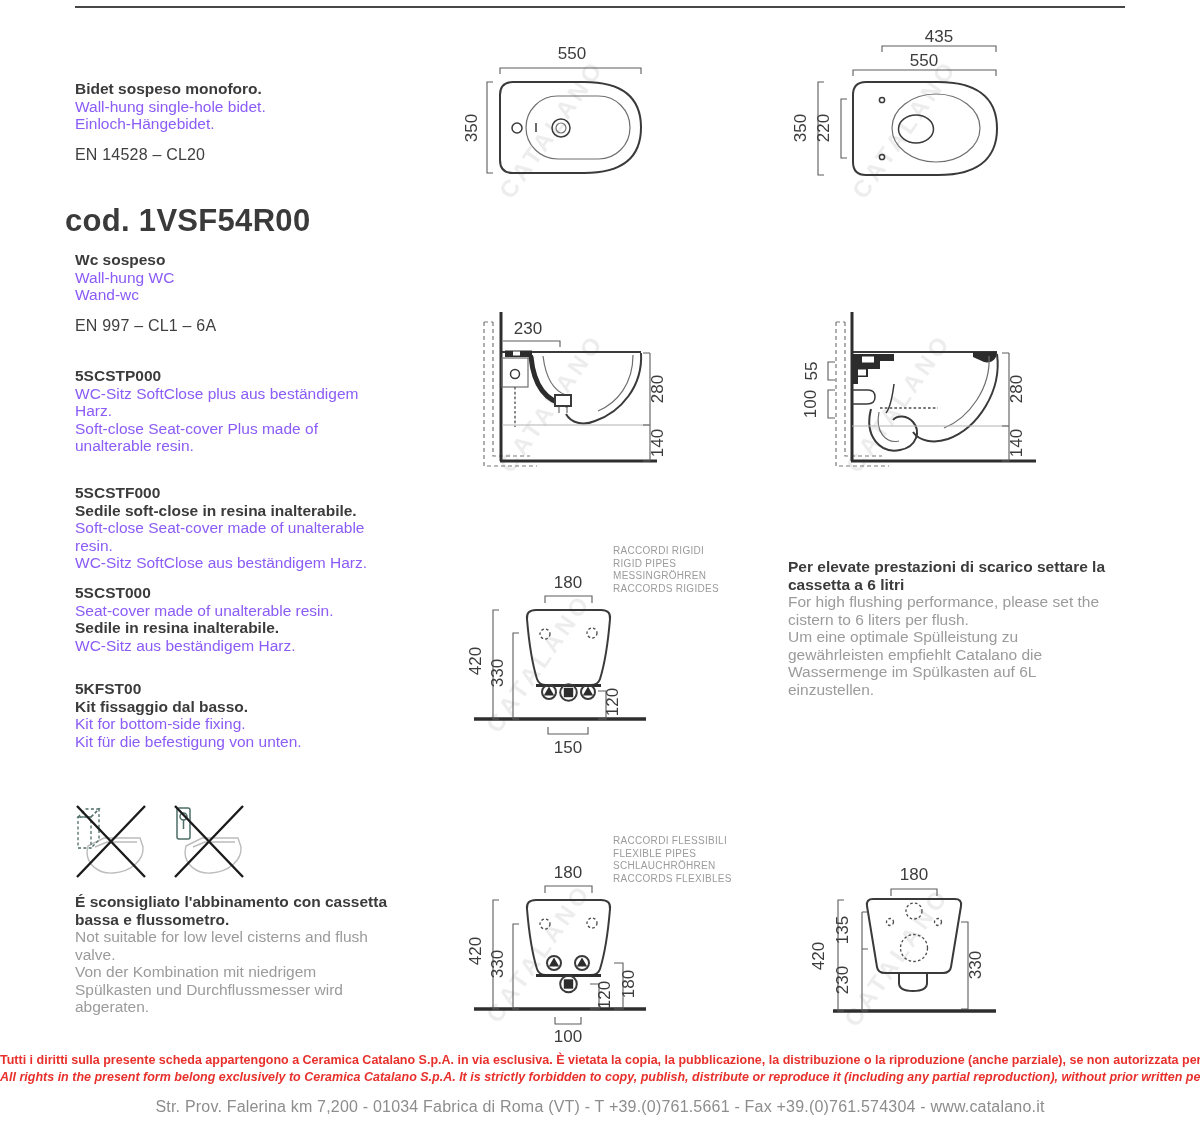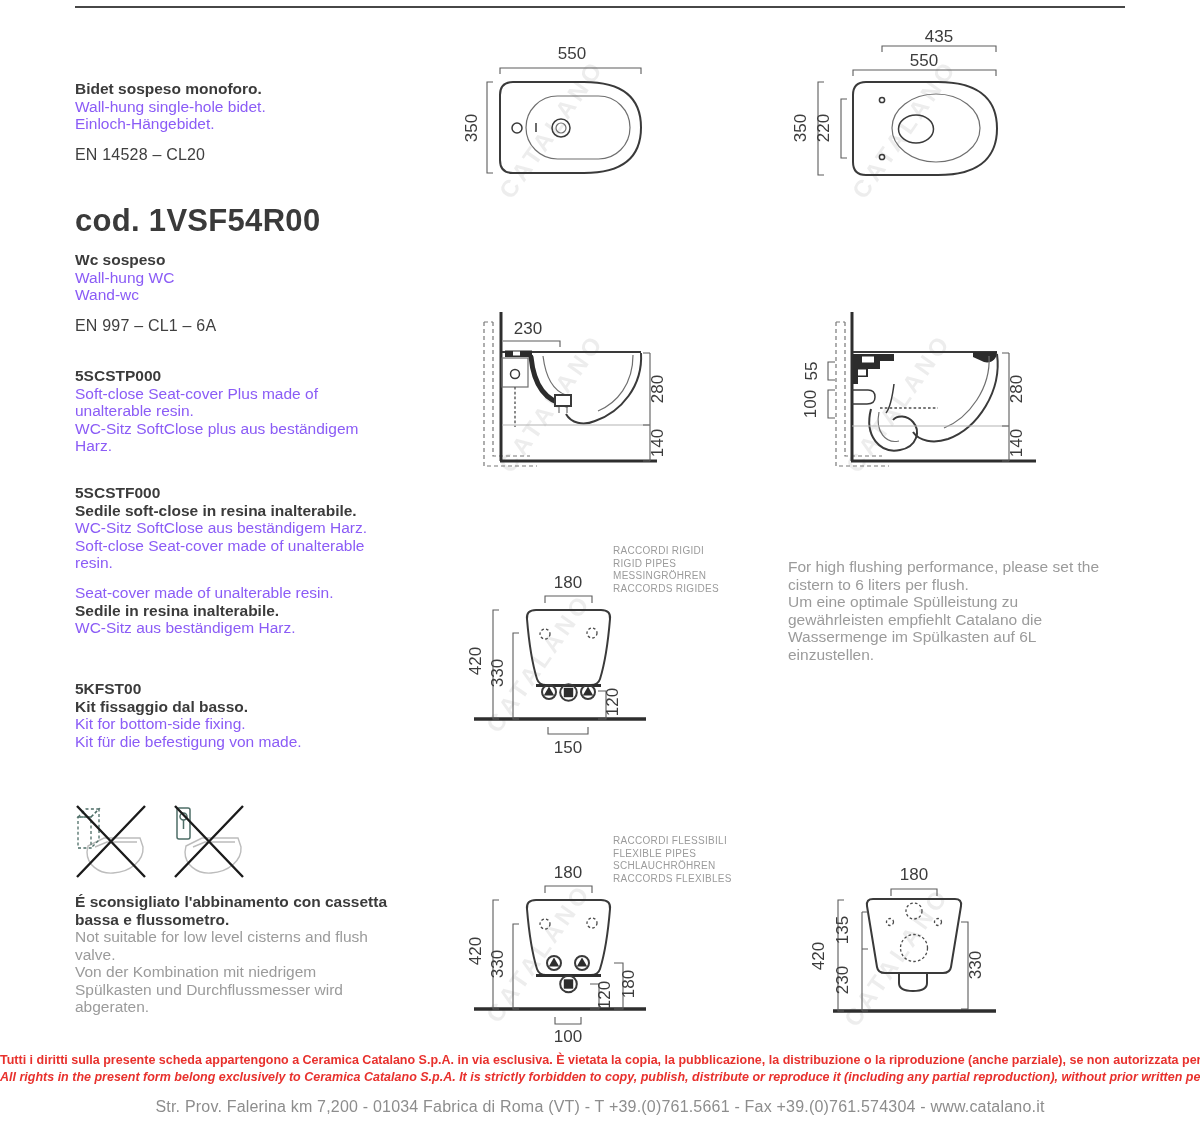--- a/index.html
+++ b/index.html
@@ -53,52 +53,53 @@
   <div class="wm" style="left:492px;top:1006px">CATALANO</div>
   <div class="wm" style="left:850px;top:1010px">CATALANO</div>
 
   <div class="abs" style="left:75px;top:80px">
     <div class="tl b">Bidet sospeso monoforo.</div>
     <div class="tl g">Wall-hung single-hole bidet.</div>
     <div class="tl g">Einloch-Hängebidet.</div>
   </div>
   <div class="abs norm" style="left:75px;top:146px">EN 14528 – CL20</div>
 
-  <div class="abs h1" style="left:75px;top:203px">cod. 1VSF54R00</div>
+  <div class="abs h1" style="left:65px;top:203px">cod. 1VSF54R00</div>
   <div class="abs" style="left:75px;top:251px">
     <div class="tl b">Wc sospeso</div>
     <div class="tl g">Wall-hung WC</div>
     <div class="tl g">Wand-wc</div>
   </div>
   <div class="abs norm" style="left:75px;top:317px">EN 997 – CL1 – 6A</div>
 
   <div class="abs" style="left:75px;top:367px;width:355px">
     <div class="tl b">5SCSTP000</div>
+    <div class="tl g">WC-Sitz SoftClose plus aus beständigem
+Harz.</div>
     <div class="tl g">Soft-close Seat-cover Plus made of
 unalterable resin.</div>
-    <div class="tl g">WC-Sitz SoftClose plus aus beständigem
-Harz.</div>
   </div>
   <div class="abs" style="left:75px;top:484px;width:355px">
     <div class="tl b">5SCSTF000</div>
     <div class="tl b">Sedile soft-close in resina inalterabile.</div>
-    <div class="tl g">WC-Sitz SoftClose aus beständigem Harz.</div>
     <div class="tl g">Soft-close Seat-cover made of unalterable
 resin.</div>
+    <div class="tl g">WC-Sitz SoftClose aus beständigem Harz.</div>
   </div>
   <div class="abs" style="left:75px;top:584px;width:355px">
+    <div class="tl b">5SCST000</div>
     <div class="tl g">Seat-cover made of unalterable resin.</div>
     <div class="tl b">Sedile in resina inalterabile.</div>
     <div class="tl g">WC-Sitz aus beständigem Harz.</div>
   </div>
   <div class="abs" style="left:75px;top:680px;width:355px">
     <div class="tl b">5KFST00</div>
     <div class="tl b">Kit fissaggio dal basso.</div>
     <div class="tl g">Kit for bottom-side fixing.</div>
-    <div class="tl g">Kit für die befestigung von made.</div>
+    <div class="tl g">Kit für die befestigung von unten.</div>
   </div>
 
   <svg class="drw" style="left:65px;top:795px" width="190" height="95" viewBox="65 795 190 95">
     <g>
       <path class="skt" d="M88,846 L104,838 H140 L143,847 C144,860 131,872 113,873 C98,874 87,864 87,852 Z"></path>
       <path class="skt" d="M95,847 L107,842 H137"></path>
       <rect class="grnd" x="78" y="817" width="13" height="31"></rect>
       <path class="grnd" d="M78,817 L86,809 H99 L91,817 Z"></path>
       <path class="grnd" d="M91,817 L99,809 V840 L91,848"></path>
       <path class="x" d="M77,806 L145,877 M145,806 L77,877"></path>
@@ -231,20 +232,22 @@
     <text x="481" y="661" transform="rotate(-90 481 661)">420</text>
     <path class="dim" d="M519,633 h-6 v86 h6"></path>
     <text x="503" y="673" transform="rotate(-90 503 673)">330</text>
     <path class="dim" d="M598,691 h8 v28 h-8"></path>
     <text x="618" y="702" transform="rotate(-90 618 702)">120</text>
     <path class="dim" d="M548,727 v7 h40 v-7"></path>
     <text x="568" y="753">150</text>
   </svg>
 
   <div class="abs" style="left:788px;top:558px;width:370px">
+    <div class="tl b">Per elevate prestazioni di scarico settare la
+cassetta a 6 litri</div>
     <div class="tl gb">For high flushing performance, please set the
 cistern to 6 liters per flush.</div>
     <div class="tl gb">Um eine optimale Spülleistung zu
 gewährleisten empfiehlt Catalano die
 Wassermenge im Spülkasten auf 6L
 einzustellen.</div>
   </div>
 
   <div class="abs" style="left:613px;top:835px">
     <div class="cap">RACCORDI FLESSIBILI</div>

